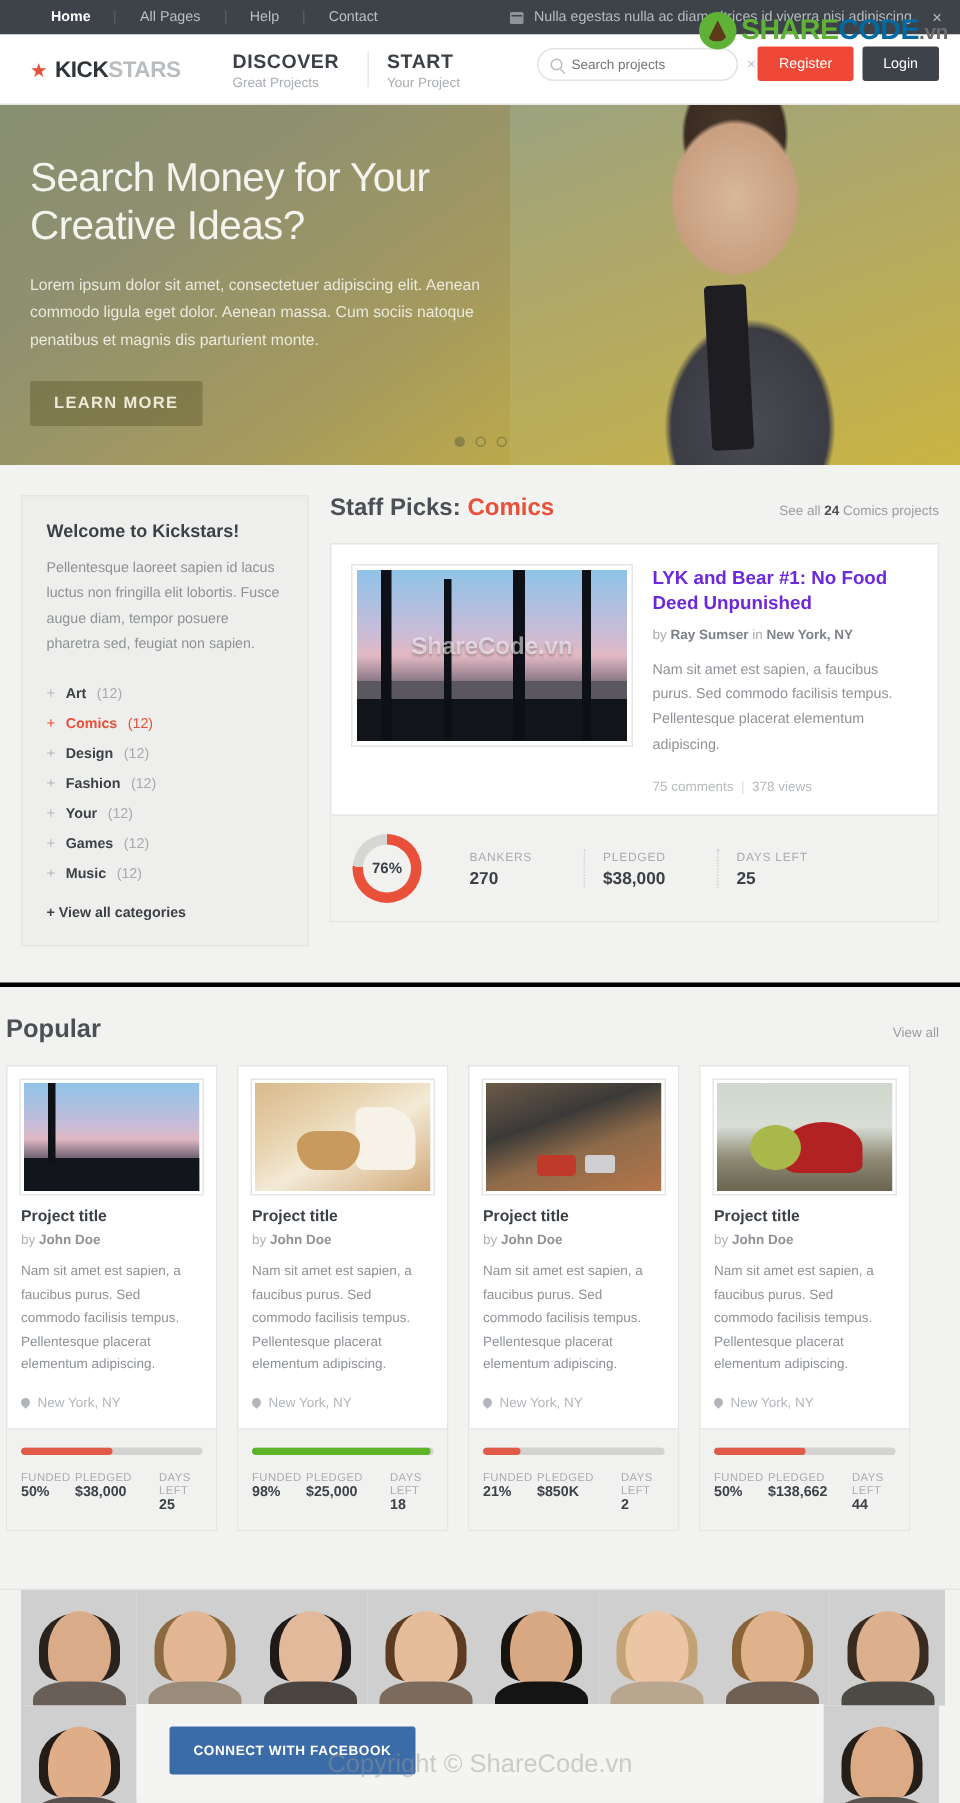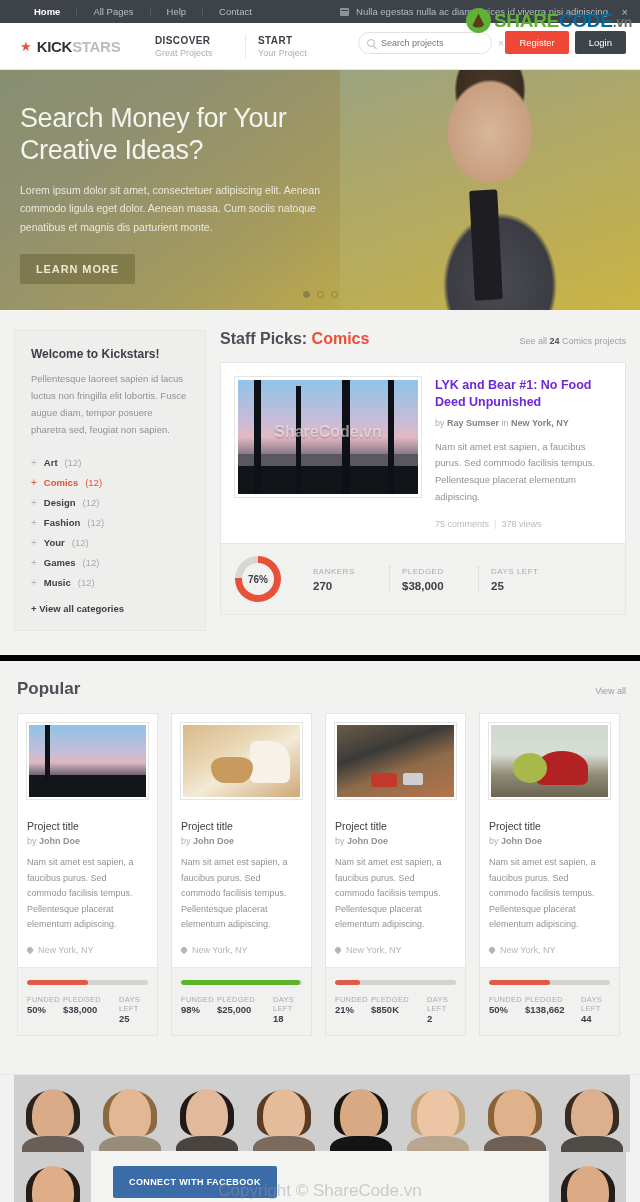--- a/index.html
+++ b/index.html
@@ -60,21 +60,21 @@
     height: 47px; background: #ffffff; display: flex; align-items: center;
     border-bottom: 1px solid #e6e6e4; position: relative;
   }
   .logo { display: flex; align-items: center; gap: 5px; padding-left: 20px; width: 155px; }
   .logo-star { color: #e8503a; font-size: 13px; }
   .logo-text { font-size: 15px; font-weight: bold; letter-spacing: -0.3px; }
   .logo-text .k { color: #2f3438; }
   .logo-text .s { color: #b9bdc0; }
   .navblocks { display: flex; align-items: center; }
   .navblock { padding: 0 14px 0 0; width: 90px; }
-  .navblock-title { font-size: 10px; font-weight: bold; color: #3b4147; letter-spacing: .4px; }
+  .navblock-title { font-size: 13px; font-weight: bold; color: #3b4147; letter-spacing: .4px; }
   .navblock-sub { font-size: 9px; color: #a9aeb2; margin-top: 2px; }
   .nav-divider { width: 1px; height: 24px; background: #e8e8e6; margin: 0 12px 0 0; }
   .search-wrap {
     position: absolute; left: 358px; top: 9px; width: 134px; height: 22px;
     border: 1px solid #e2e2e0; border-radius: 11px; background: #fff;
     display: flex; align-items: center; padding: 0 8px;
   }
   .search-icon {
     width: 8px; height: 8px; border: 1.3px solid #b8bcc0; border-radius: 50%;
     position: relative; flex: 0 0 auto;
@@ -220,21 +220,21 @@
   .donut span {
     position: absolute; inset: 0; display: flex; align-items: center; justify-content: center;
     font-size: 10px; font-weight: bold; color: #3b4147; z-index: 2;
   }
   .stat { width: 76px; }
   .stat-label { font-size: 8px; color: #a8acb0; letter-spacing: .5px; }
   .stat-value { font-size: 11.5px; font-weight: bold; color: #3b4147; margin-top: 4px; }
   .stat-sep { width: 1px; height: 26px; border-left: 1px dotted #cfd2d4; margin-right: 12px; }
 
   
-  .popular-wrap { margin-top: 24px; border-top: 6px solid #000000; padding: 18px 14px 20px 17px; }
+  .popular-wrap { margin-top: 24px; border-top: 3px solid #000000; padding: 18px 14px 20px 4px; }
   .pop-head { display: flex; align-items: baseline; justify-content: space-between; }
   .pop-title { font-size: 17px; font-weight: bold; color: #4a5055; }
   .pop-viewall { font-size: 9px; color: #9a9ea2; text-decoration: none; cursor: pointer; }
   .pop-grid { display: flex; gap: 13px; margin-top: 14px; }
   .pcard { width: 141px; background: #fff; border: 1px solid #e5e5e3; }
   .pcard-top { padding: 9px 9px 12px 9px; }
   .pthumb {
     width: 100%; height: 76px; border: 2px solid #fff; outline: 1px solid #e5e5e3;
     position: relative; overflow: hidden;
   }
@@ -244,21 +244,21 @@
   .pthumb.t2 { background: linear-gradient(150deg,#d9b98c 0%,#e8d5b2 35%,#f3ead6 55%,#cfa878 100%); }
   .pthumb.t2:before { content:""; position:absolute; right:10px; top:16px; width:40px; height:42px; background:#f6f2e8; border-radius:6px 20px 6px 6px; }
   .pthumb.t2:after { content:""; position:absolute; left:28px; bottom:14px; width:42px; height:26px; background:#c99a5e; border-radius:50%/60% 60% 100% 100%; }
   .pthumb.t3 { background: linear-gradient(160deg,#6c5a48 0%,#3b3a38 35%,#8e6b4a 60%,#b4754a 100%); }
   .pthumb.t3:before { content:""; position:absolute; left:34px; bottom:10px; width:26px; height:14px; background:#c0392b; border-radius:3px; }
   .pthumb.t3:after { content:""; position:absolute; left:66px; bottom:12px; width:20px; height:12px; background:#cfcfd2; border-radius:2px; }
   .pthumb.t4 { background: linear-gradient(180deg,#cfd8cd 0%,#d8ded6 40%,#8e8a74 70%,#6a6450 100%); }
   .pthumb.t4:before { content:""; position:absolute; right:20px; bottom:12px; width:52px; height:34px; background:#b22222; border-radius:50% 50% 16% 16%; }
   .pthumb.t4:after { content:""; position:absolute; left:22px; bottom:14px; width:34px; height:30px; background:#a8b84a; border-radius:50%; }
 
-  .pc-title { font-size: 10.5px; font-weight: normal; color: #3b4147; margin-top: 21px; }
+  .pc-title { font-size: 10.5px; font-weight: bold; color: #3b4147; margin-top: 9px; }
   .pc-by { font-size: 9px; color: #aeb2b6; margin-top: 4px; }
   .pc-by b { color: #8e9296; }
   .pc-text { font-size: 9px; color: #8e9296; line-height: 1.72; margin-top: 9px; }
   .pc-loc { font-size: 9px; color: #b2b6ba; margin-top: 12px; display: flex; align-items: center; gap: 5px; }
   .pin-icon {
     width: 6px; height: 6px; border-radius: 50% 50% 50% 0; background: #b2b6ba;
     transform: rotate(-45deg); display: inline-block;
   }
   .pcard-foot { background: #f1f1ef; border-top: 1px solid #e8e8e6; padding: 12px 9px 11px 9px; }
   .pbar { height: 5px; border-radius: 3px; background: #d3d3d1; overflow: hidden; }

